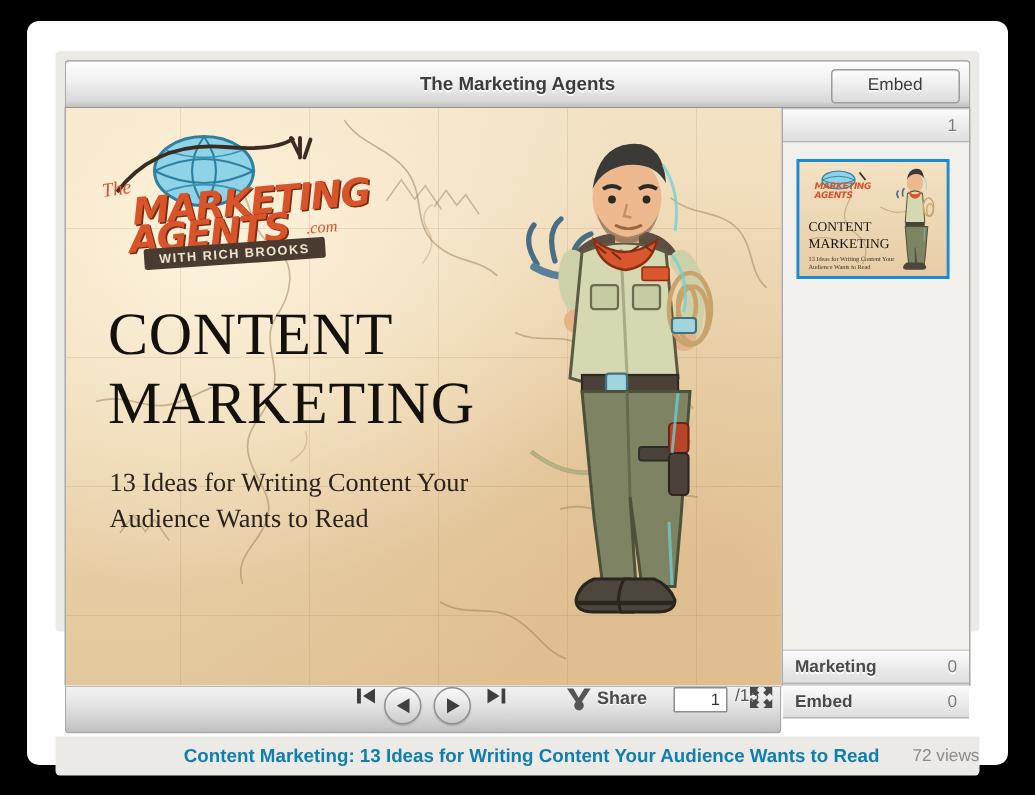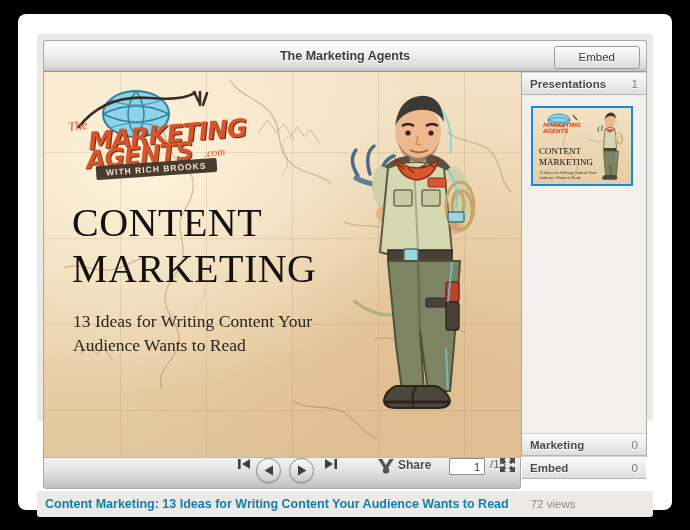--- a/index.html
+++ b/index.html
@@ -287,20 +287,21 @@
     left: 19px;
     top: 477px;
     width: 616px;
     height: 26px;
     box-sizing: border-box;
     background: #ebeae6;
     border-radius: 0 0 3px 3px;
     display: flex;
     align-items: center;
     padding-left: 8px;
+    justify-content: flex-end;
   }
   #caption-link {
     font-size: 12.5px;
     font-weight: bold;
     color: #0f7faf;
     text-decoration: none;
     cursor: pointer;
   }
   #caption-views {
     font-size: 11.5px;
@@ -442,21 +443,20 @@
             <path d="M116 176 l-4 40"></path>
             <path d="M110 262 l2 42"></path>
           </g>
         </svg>
       </div>
     </div>
 
     <div id="sidebar">
 
       <div class="panel-head">
-        <span class="ph-label">Presentations</span>
         <span class="ph-count">1</span>
       </div>
 
       <div id="thumb-area">
         <div id="thumb">
           <div id="thumb-inner" style="background:linear-gradient(to bottom,#f3e2c4,#e6cda5);">
             <svg viewBox="0 0 98 76" style="position:absolute;inset:0;">
               <g fill="none" stroke="#9c7c57" stroke-opacity=".45" stroke-width=".8">
                 <path d="M30 6 q8 12 2 22 q-6 12 6 20 q10 8 4 20"></path>
                 <path d="M54 30 q10 6 20 2"></path>

